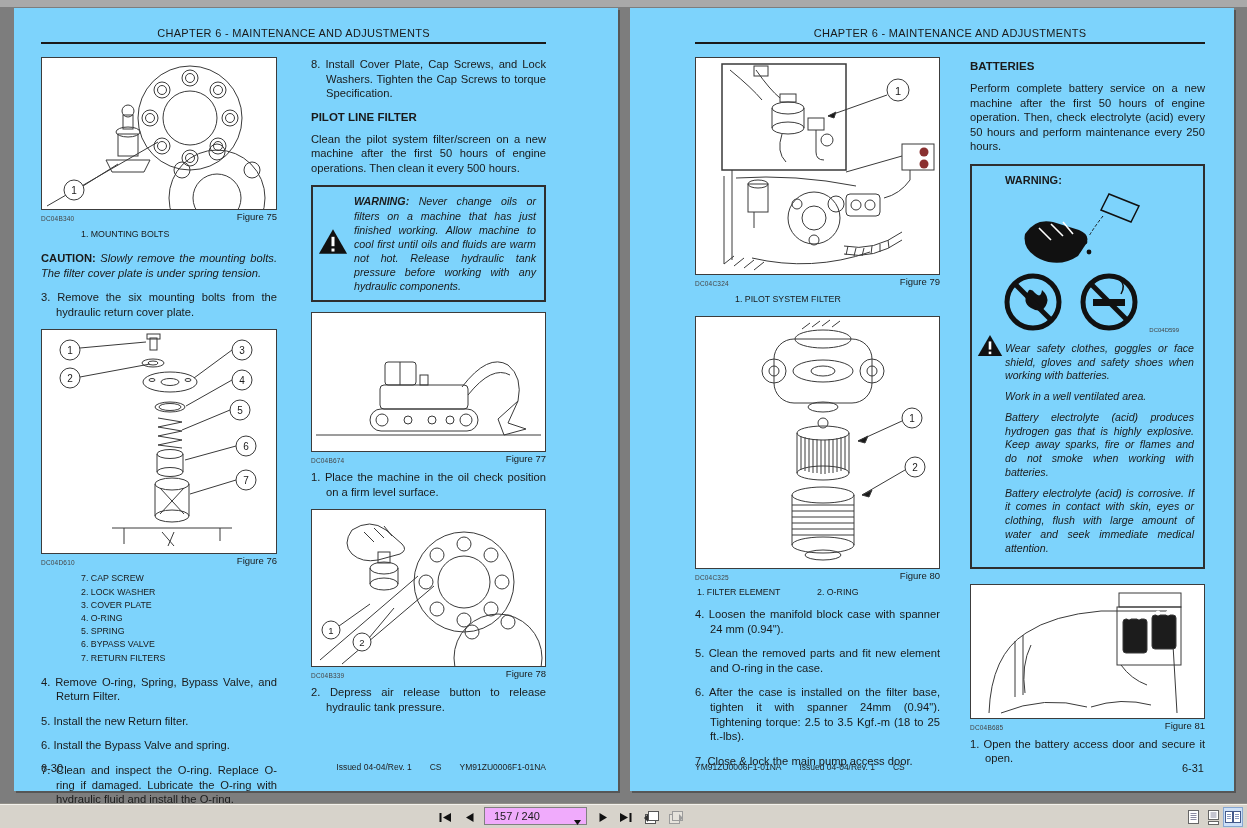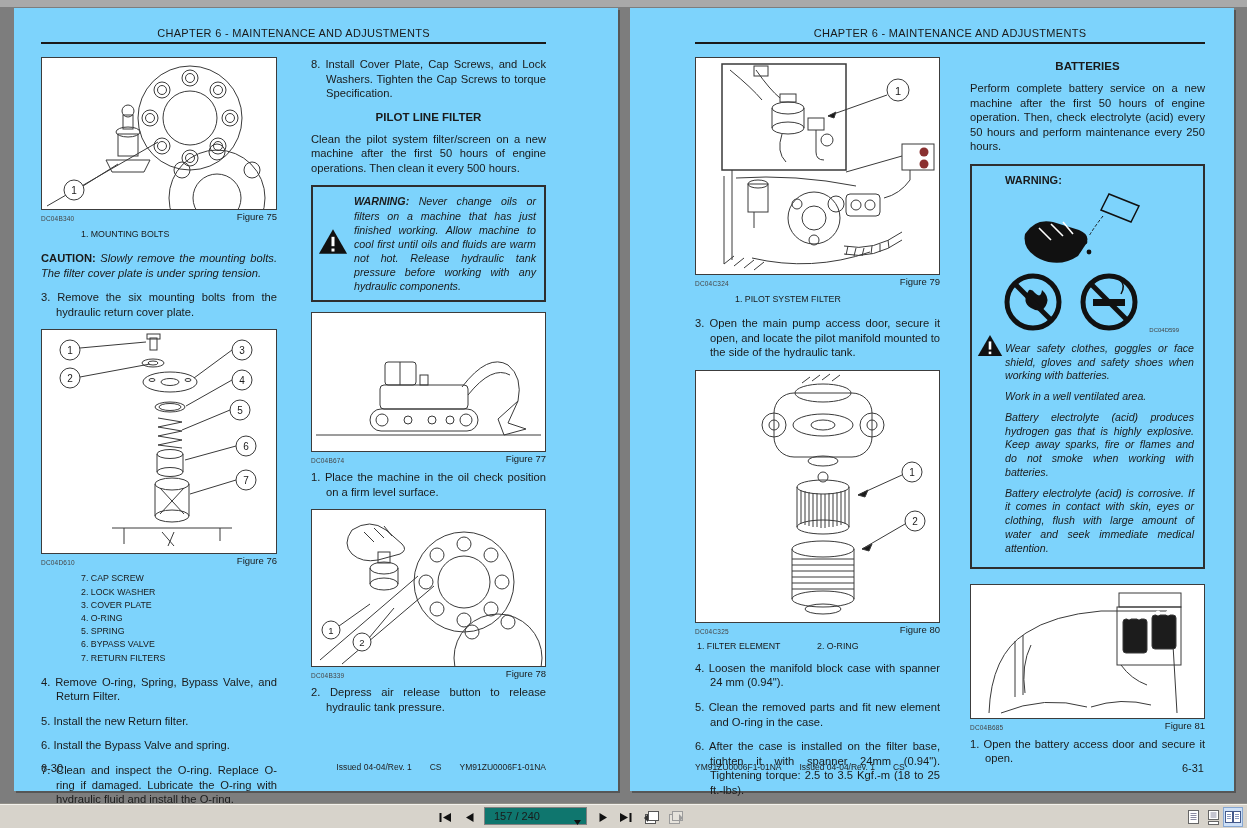--- a/index.html
+++ b/index.html
@@ -34,21 +34,21 @@
   .figbox svg { display:block; }
   .figcap { display:flex; justify-content:space-between; align-items:flex-end; margin:1px 0 6px; }
   .figcode { font-size:6.5px; color:#454545; letter-spacing:.2px; }
   .figlabel { font-size:9.5px; }
   .parts { font-size:8.8px; line-height:1.5; margin:0 0 10px 40px; }
   .parts-row { display:flex; margin:0 0 10px 2px; font-size:8.8px; }
   .parts-row .p1 { width:120px; }
 
   .bodytext { font-size:11.2px; line-height:1.3; text-align:justify; margin:0 0 10px; }
   .step { font-size:11.2px; line-height:1.3; text-align:justify; padding-left:15px; text-indent:-15px; margin:0 0 10px; }
-  .section-heading { font-size:11.5px; font-weight:bold; margin:3px 0 9px;text-align:center; }
+  .section-heading { font-size:11.5px; font-weight:bold; margin:3px 0 9px; }
 
   .warnbox { border:2px solid #2e2e2e; padding:7px 8px 7px 5px; display:flex; gap:6px; align-items:center; margin:2px 0 10px; }
   .warn-body { font-size:10.7px; font-style:italic; line-height:1.32; text-align:justify; }
   .warn-label { font-weight:bold; }
 
   #battery-warnbox { border:2px solid #2e2e2e; padding:8px 9px 4px; margin:5px 0 15px; position:relative; }
   #battery-warnbox .warn-head { font-weight:bold; font-size:11px; margin:0 0 4px 24px; }
   #battery-warnbox .warn-par { font-size:10.6px; font-style:italic; line-height:1.3; text-align:justify; margin:0 0 7px 24px; }
   #battery-warnbox .tri-abs { position:absolute; left:5px; top:168px; }
 
@@ -57,21 +57,21 @@
   #right-page .page-num { right:30px; }
   .footer { position:absolute; bottom:19px; font-size:8.5px; color:#222; display:flex; gap:18px; white-space:nowrap; }
   #left-page .footer { right:72px; }
   #right-page .footer { left:65px; }
 
   
   #toolbar { position:absolute; left:0; top:803px; width:1247px; height:25px;
              background:#d7d3cb; border-top:1px solid #918f88; box-shadow:inset 0 1px 0 #f3f1ec; }
   .tb-btn { position:absolute; top:3px; width:22px; height:20px; display:flex; align-items:center; justify-content:center; }
   #tb-first { left:434px; } #tb-prev { left:459px; }
-  #tb-combo { position:absolute; left:484px; top:3px; width:103px; height:18px; background:#0f766e;
+  #tb-combo { position:absolute; left:484px; top:3px; width:103px; height:18px; background:#f0abfc;
               border:1px solid #808080; display:flex; align-items:center; padding-left:9px; font-size:11px; }
   #tb-combo .arrow { position:absolute; right:5px; top:7px; }
   #tb-next { left:592px; } #tb-last { left:614px; }
   #tb-prevview { left:640px; } #tb-nextview { left:664px; }
   .tb-layout { position:absolute; top:3px; width:20px; height:20px; display:flex; align-items:center; justify-content:center; }
   #tb-single { left:1183px; } #tb-cont { left:1203px; }
   #tb-facing { left:1223px; background:#cde0f7; border:1px solid #86a7d3; }
 </style>
 </head>
 <body>
@@ -358,21 +358,20 @@
         <text x="202" y="36.5" font-size="11" text-anchor="middle" fill="#1a1a1a">1</text>
       </svg>
     </div>
     <div class="figcap">
       <span class="figcode">DC04C324</span>
       <span class="figlabel">Figure 79</span>
     </div>
     <div class="parts">
       <div>1. PILOT SYSTEM FILTER</div>
     </div>
-    <p class="step">3. Open the main pump access door, secure it open, and locate the pilot manifold mounted to the side of the hydraulic tank.</p>
 
     <div class="figbox" style="height:253px; margin-top:6px;">
       <svg width="243" height="251" viewBox="0 0 243 251">
         <g stroke="#3a3a3a" fill="none" stroke-width="1">
           <rect x="78" y="22" width="98" height="64" rx="20"></rect>
           <circle cx="78" cy="54" r="12"></circle>
             <circle cx="78" cy="54" r="5"></circle>
           <circle cx="176" cy="54" r="12"></circle>
             <circle cx="176" cy="54" r="5"></circle>
           <ellipse cx="127" cy="22" rx="28" ry="9"></ellipse>

